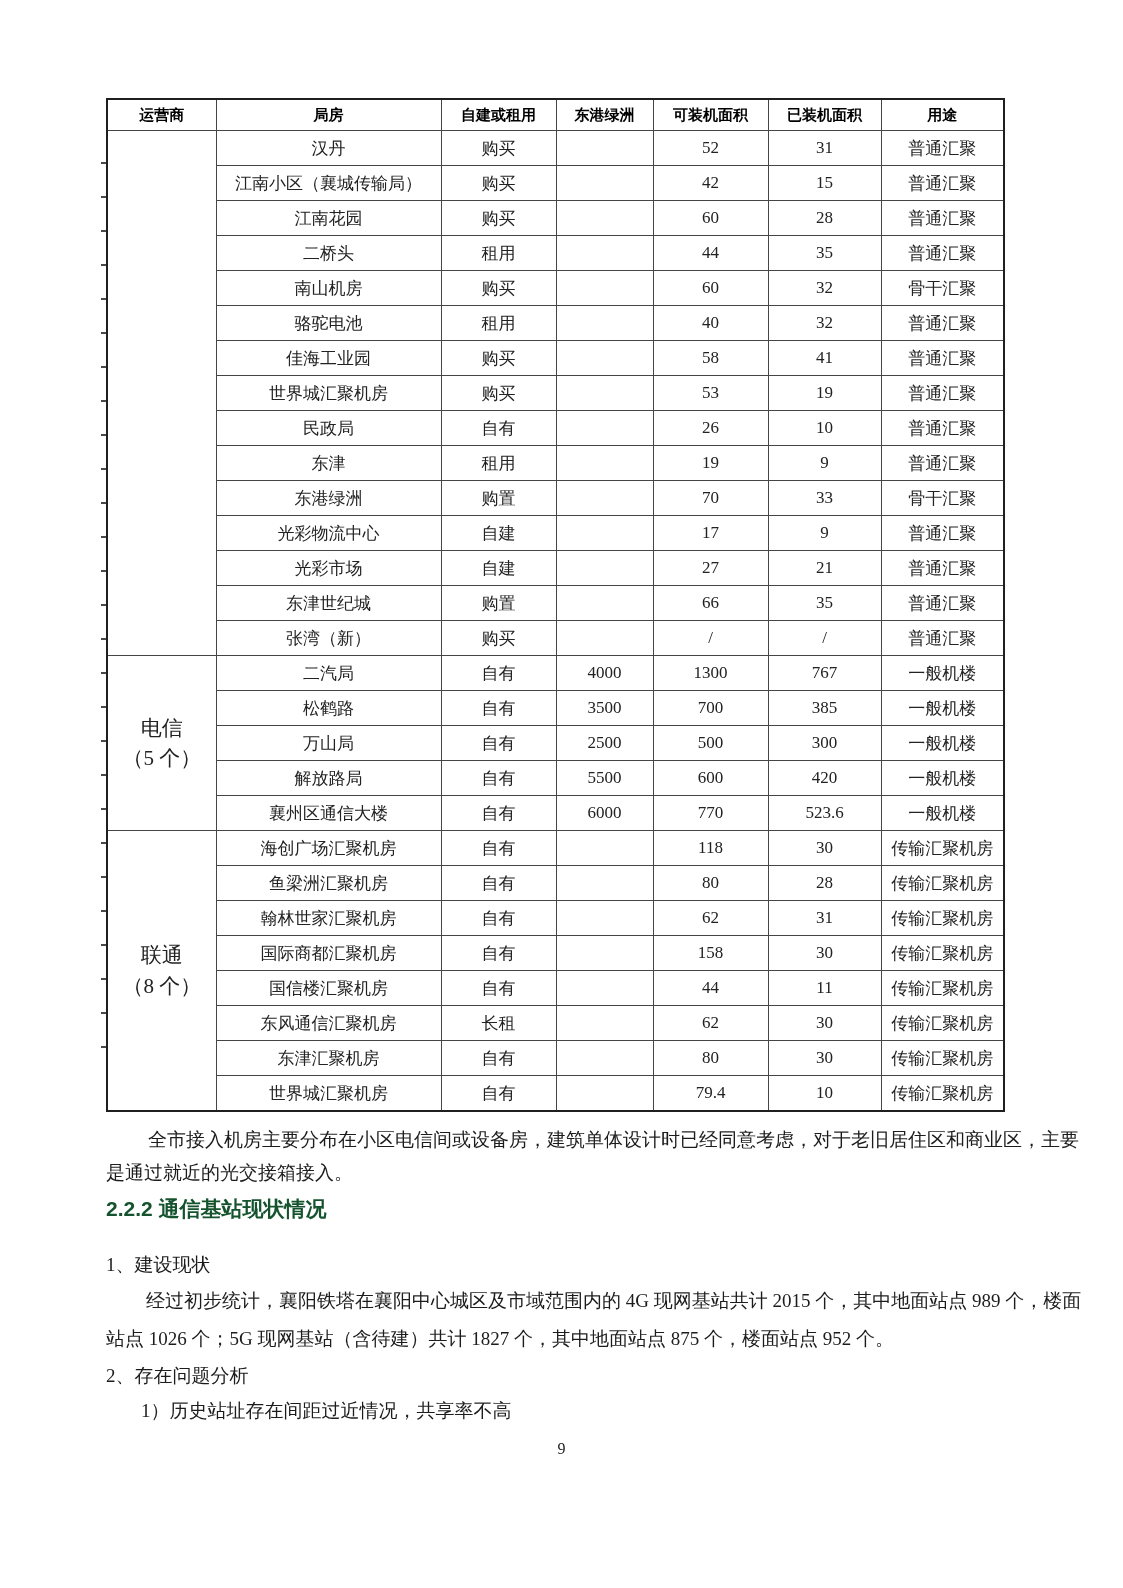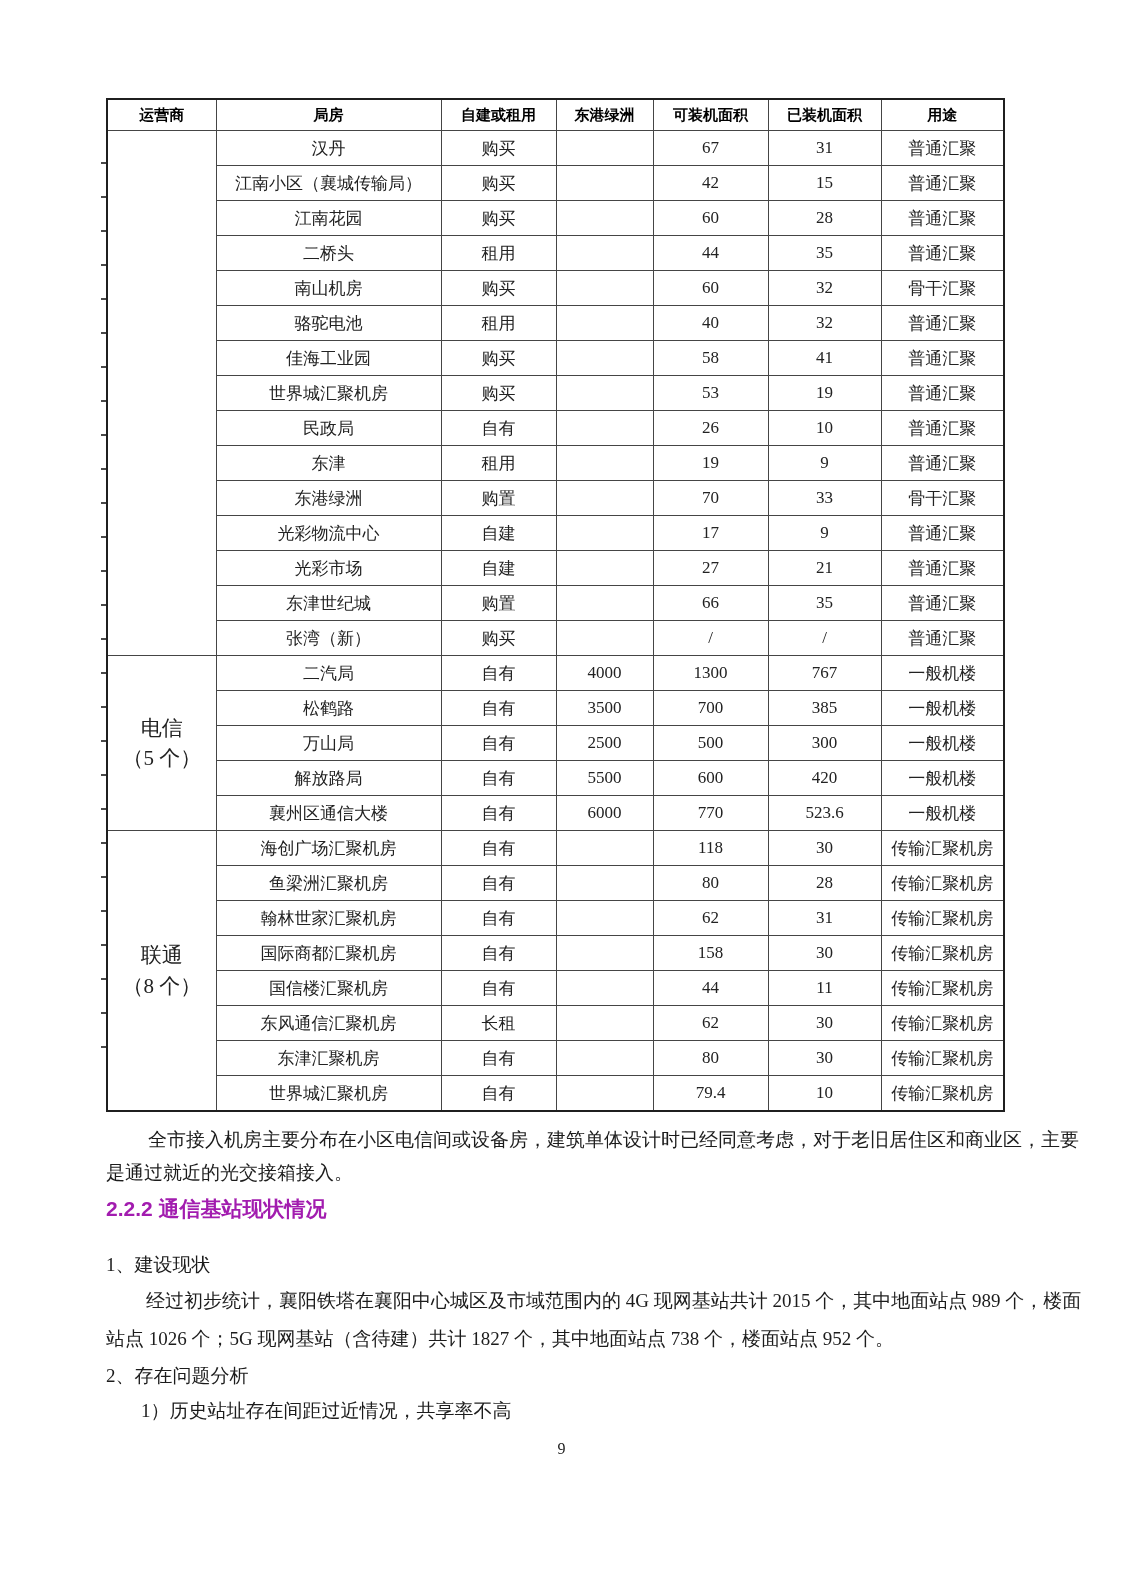--- a/index.html
+++ b/index.html
@@ -61,21 +61,21 @@
     position:absolute;
     font-size:19px;
     line-height:24px;
     white-space:nowrap;
     color:#1c1c1c;
   }
   .heading{
     font-family:"Liberation Sans","DejaVu Sans",sans-serif;
     font-weight:bold;
     font-size:21px;
-    color:#a21caf;
+    color:#14532d;
   }
   .pagenum{
     font-size:16px;
     width:1123px;
     text-align:center;
     left:0;
   }
 </style>
 </head>
 <body>
@@ -102,21 +102,21 @@
           <th>已装机面积</th>
           <th>用途</th>
         </tr>
       </thead>
     <tbody>
         <tr>
           <td rowspan="15" class="op-cell"></td>
           <td>汉丹</td>
           <td>购买</td>
           <td></td>
-          <td>67</td>
+          <td>52</td>
           <td>31</td>
           <td>普通汇聚</td>
         </tr>
         <tr>
           <td>江南小区（襄城传输局）</td>
           <td>购买</td>
           <td></td>
           <td>42</td>
           <td>15</td>
           <td>普通汇聚</td>
@@ -336,19 +336,19 @@
 </div>
 
 <div class="tline" style="top:1128px;left:148px;">全市接入机房主要分布在小区电信间或设备房，建筑单体设计时已经同意考虑，对于老旧居住区和商业区，主要</div>
 <div class="tline" style="top:1161px;left:106px;">是通过就近的光交接箱接入。</div>
 
 <div class="tline heading" style="top:1197px;left:106px;">2.2.2 通信基站现状情况</div>
 
 <div class="tline" style="top:1253px;left:106px;">1、建设现状</div>
 
 <div class="tline" style="top:1289px;left:146px;">经过初步统计，襄阳铁塔在襄阳中心城区及市域范围内的 4G 现网基站共计 2015 个，其中地面站点 989 个，楼面</div>
-<div class="tline" style="top:1327px;left:106px;">站点 1026 个；5G 现网基站（含待建）共计 1827 个，其中地面站点 738 个，楼面站点 952 个。</div>
+<div class="tline" style="top:1327px;left:106px;">站点 1026 个；5G 现网基站（含待建）共计 1827 个，其中地面站点 875 个，楼面站点 952 个。</div>
 
 <div class="tline" style="top:1364px;left:106px;">2、存在问题分析</div>
 
 <div class="tline" style="top:1399px;left:141px;">1）历史站址存在间距过近情况，共享率不高</div>
 
 <div class="tline pagenum" style="top:1437px;">9</div>
 
 </body></html>

